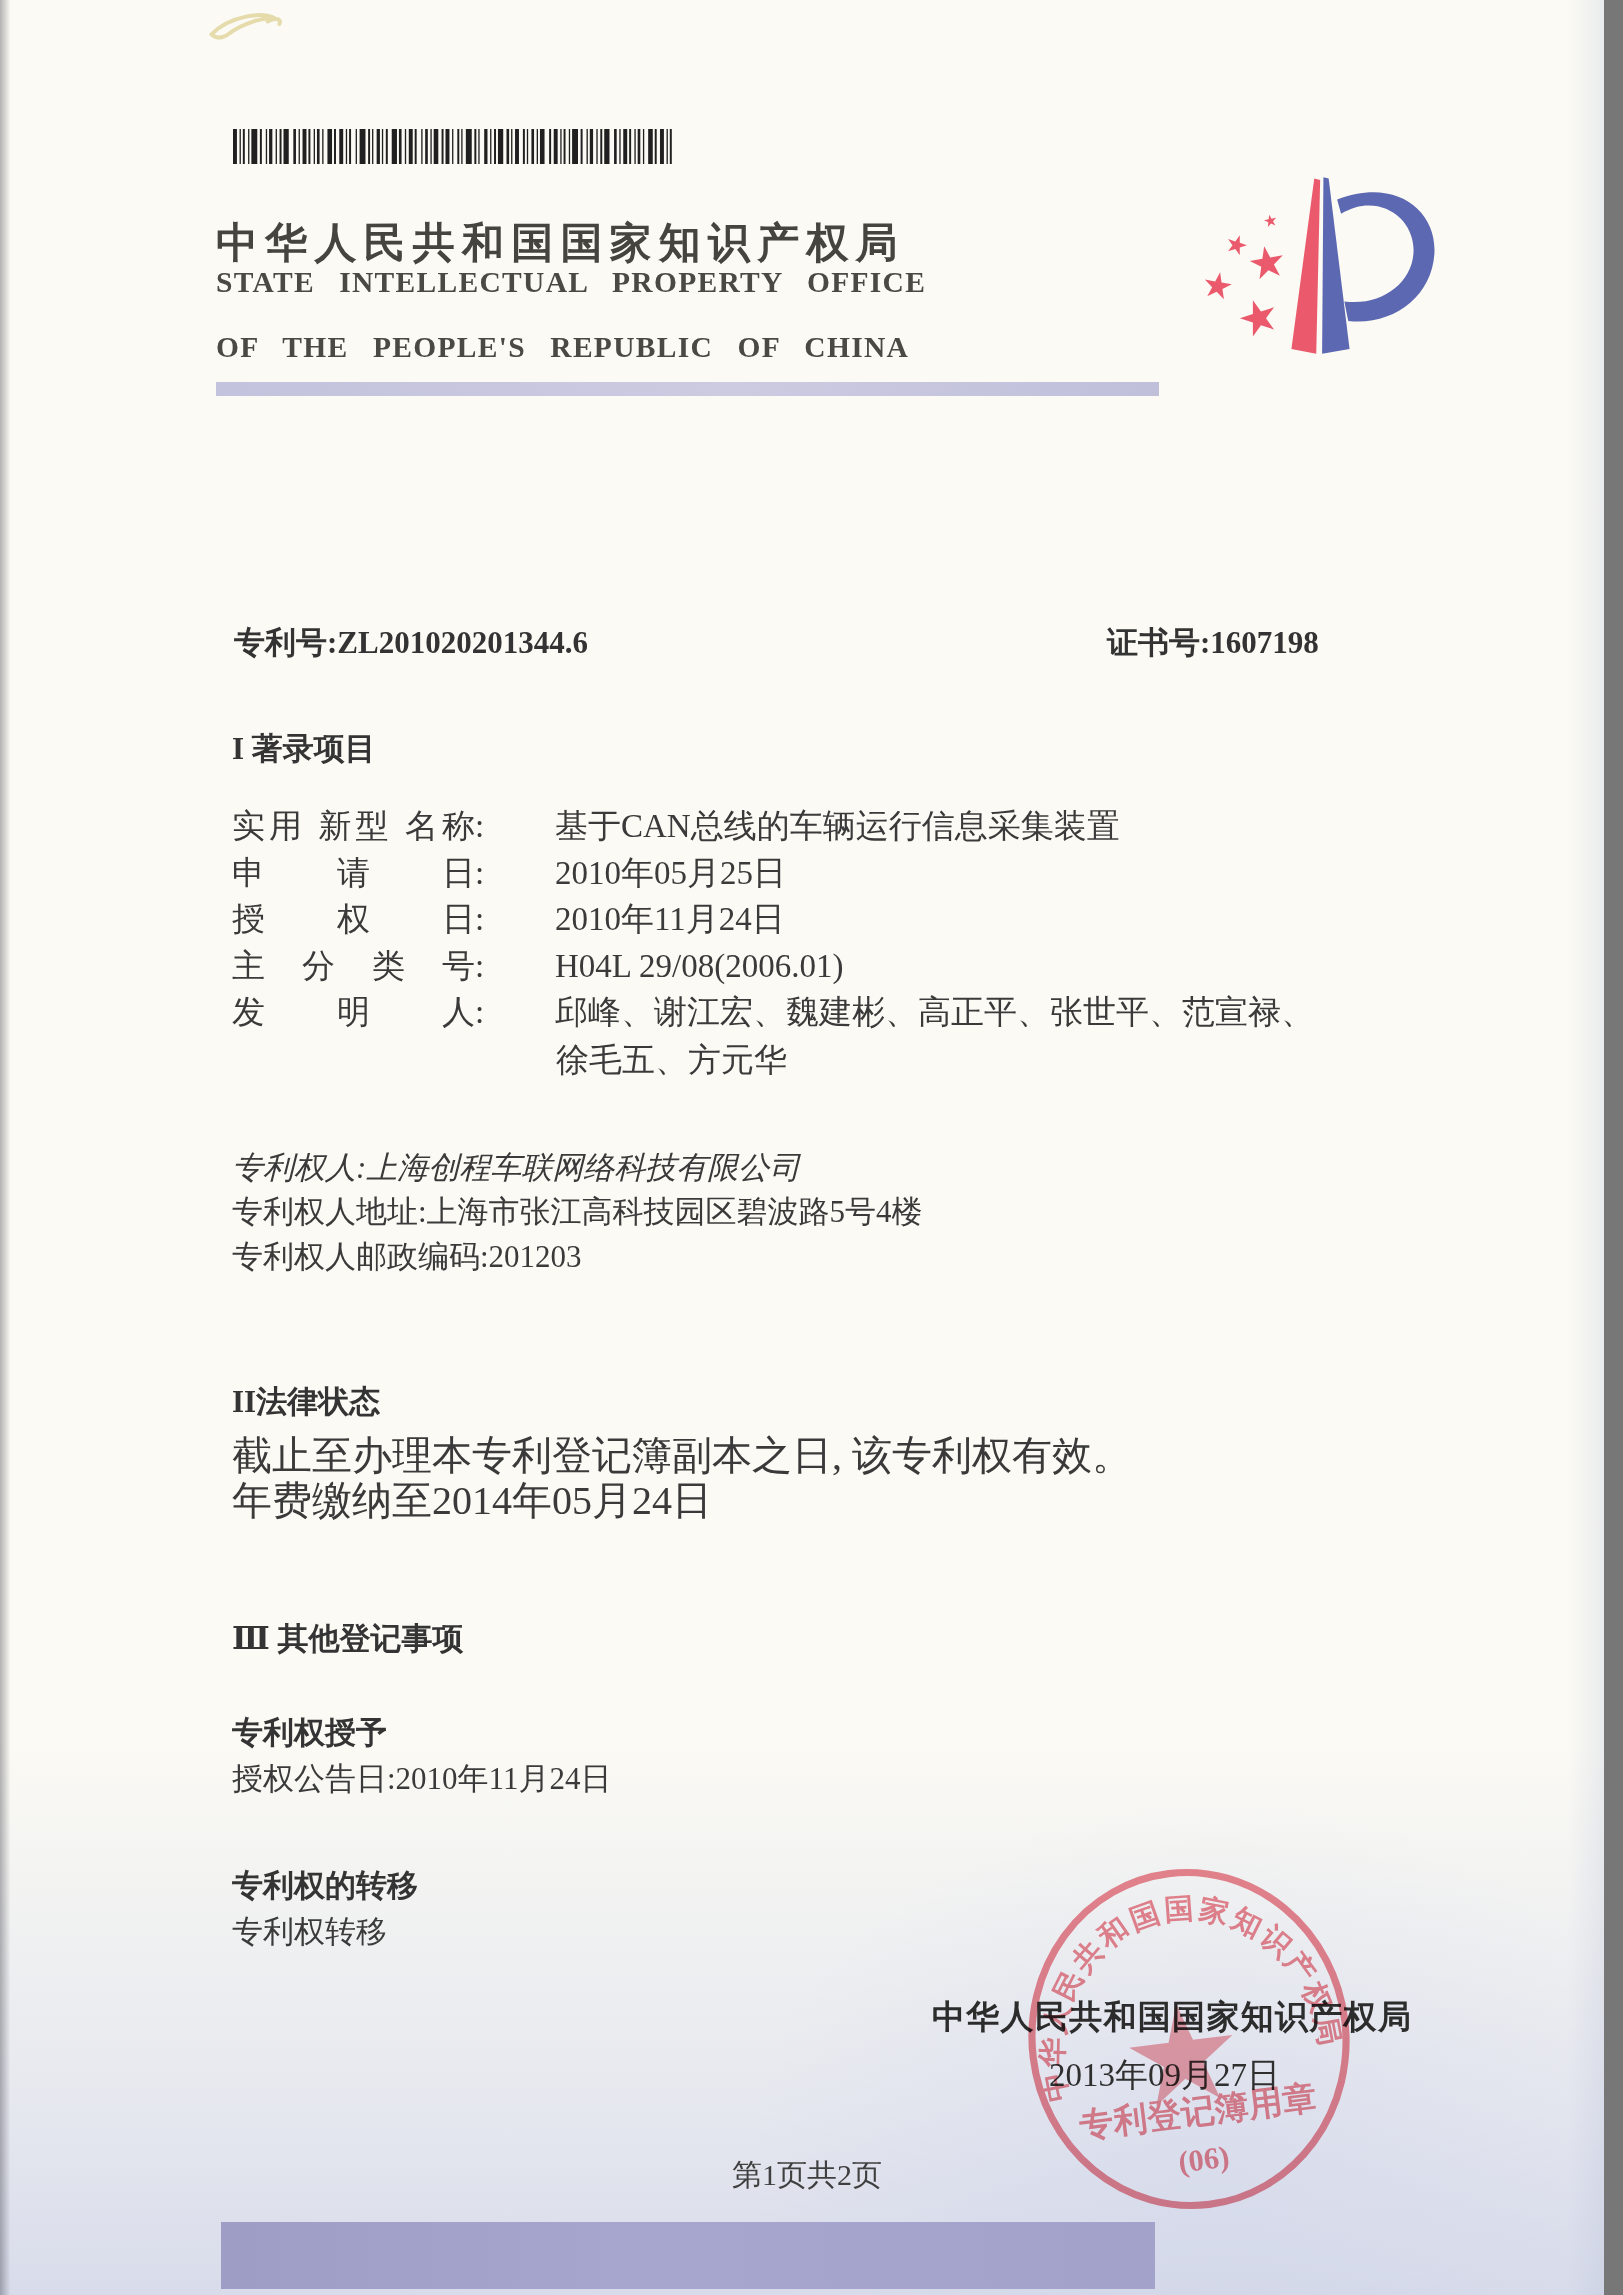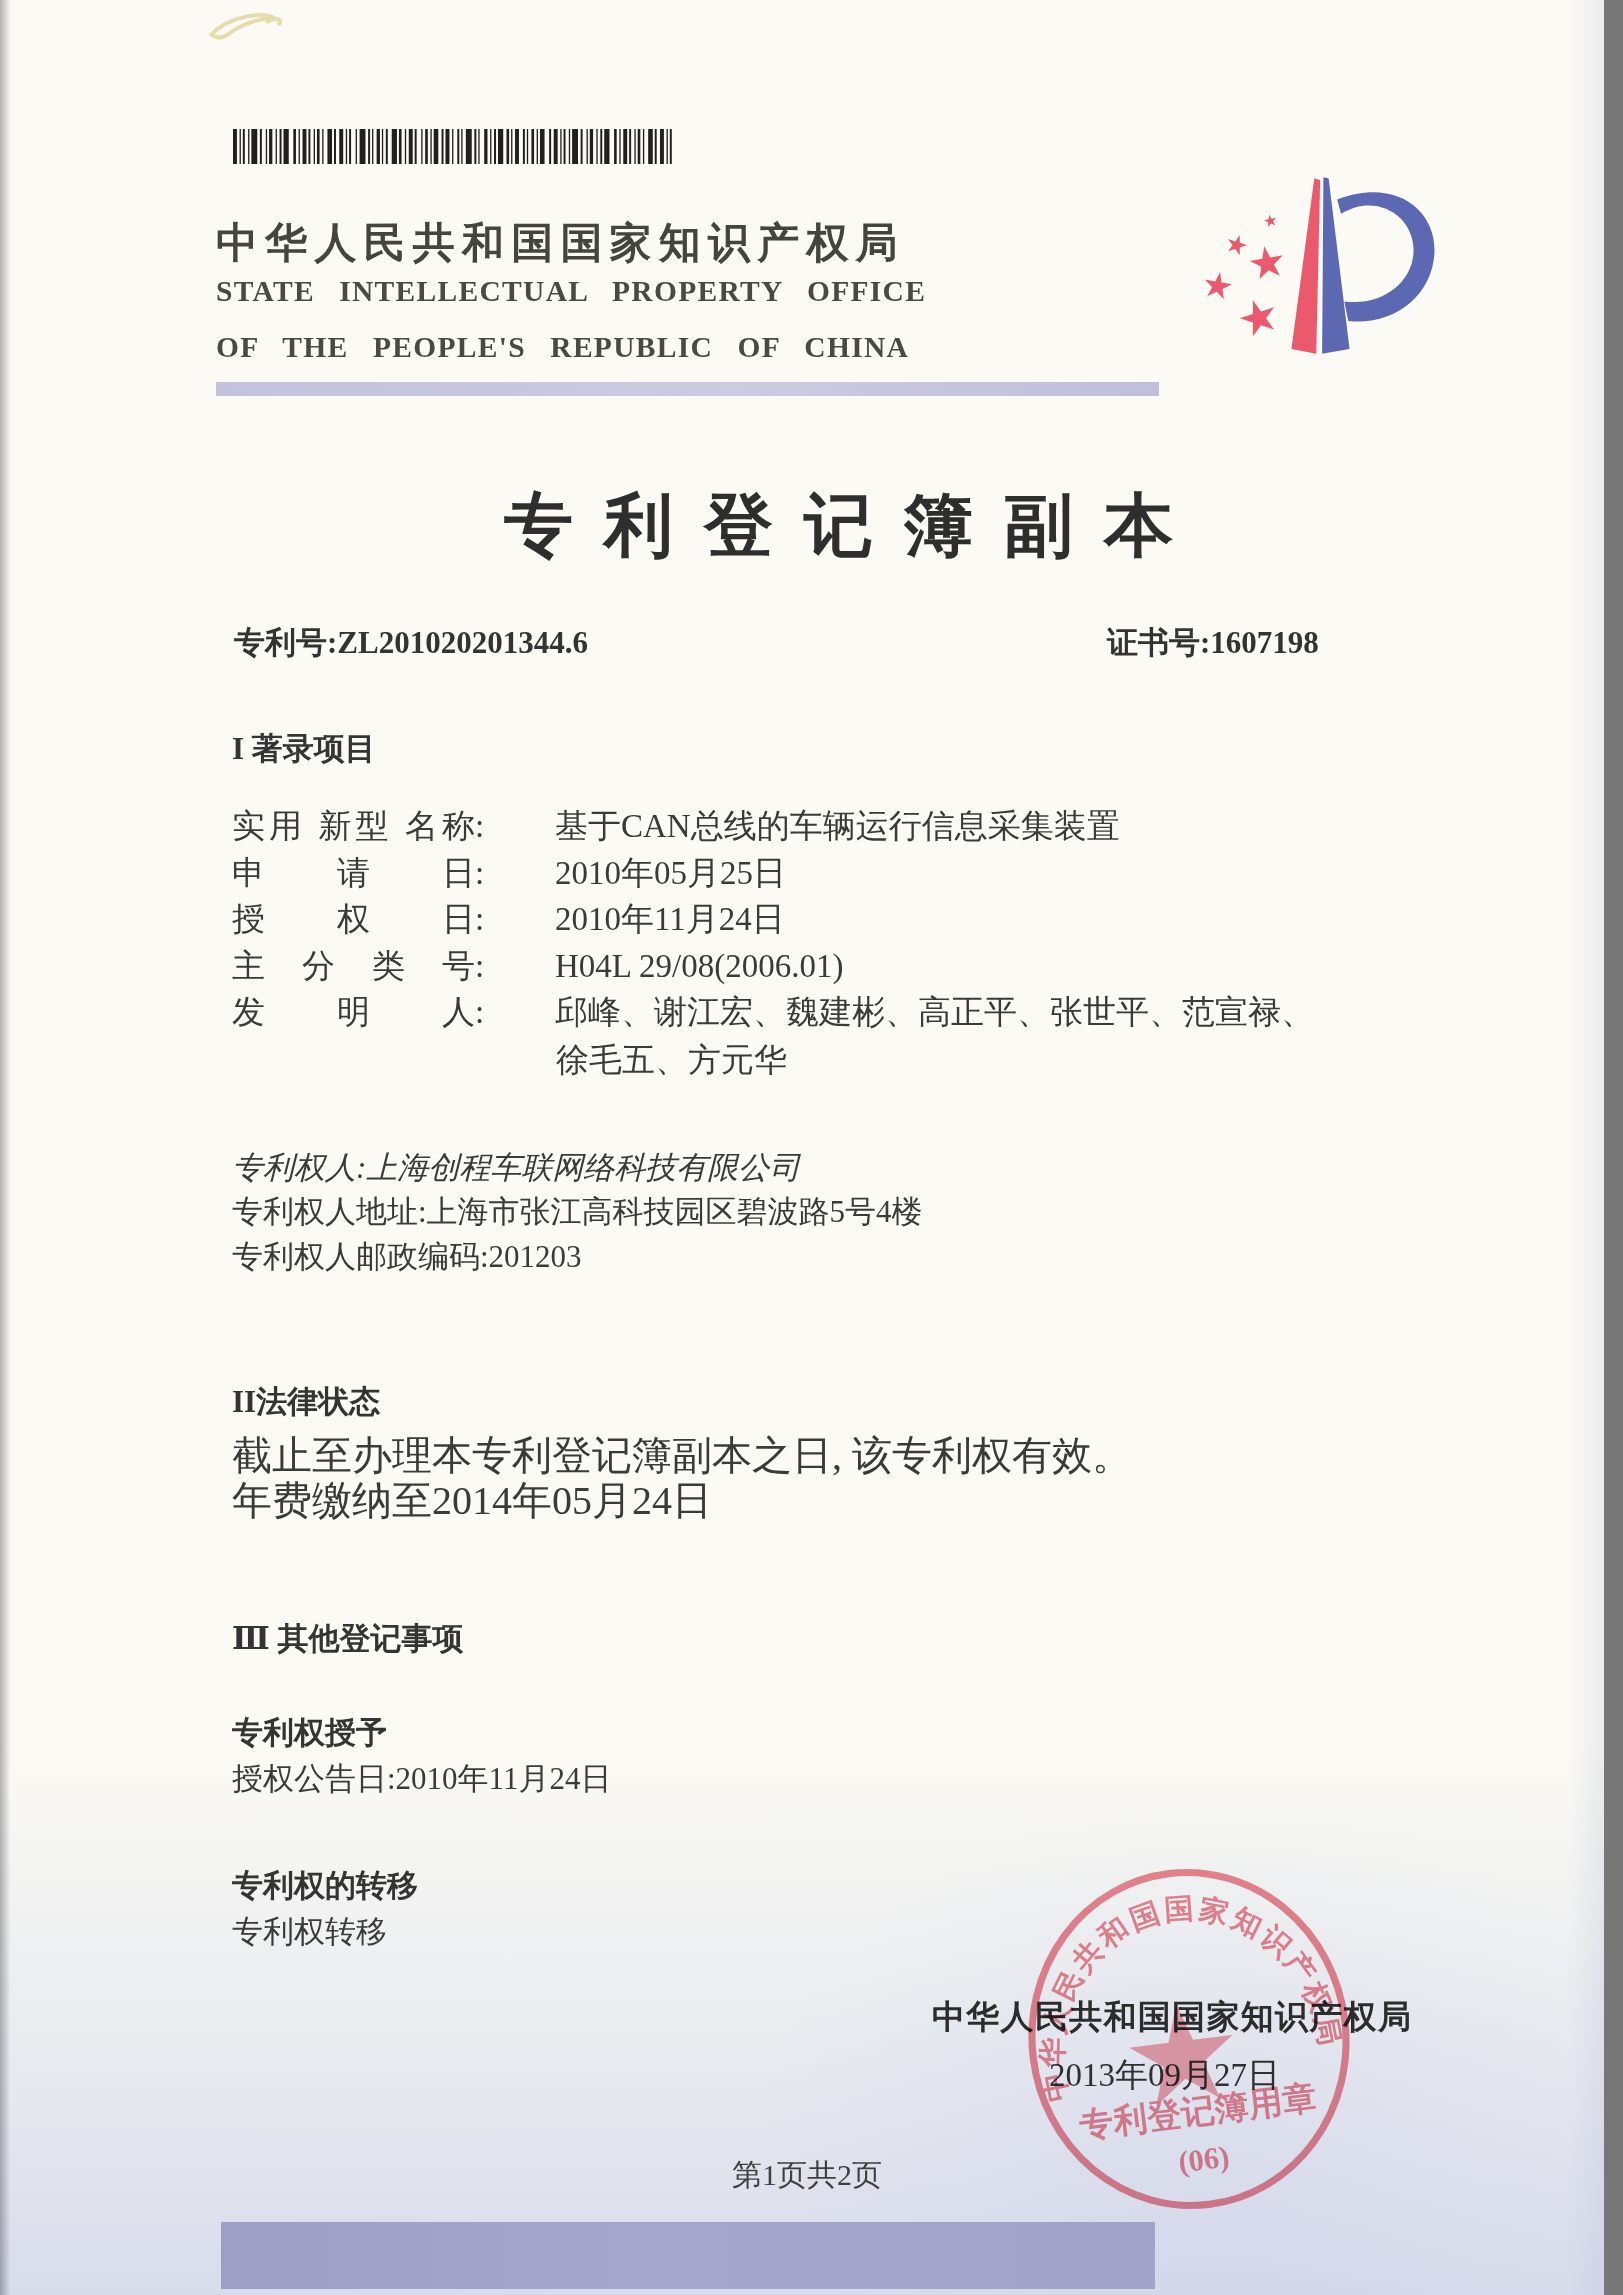--- a/index.html
+++ b/index.html
@@ -13,21 +13,21 @@
       linear-gradient(180deg, rgba(210,216,238,0) 76%, rgba(203,209,232,.45) 92%, rgba(193,200,228,.6) 100%),
       radial-gradient(ellipse 655px 491px at 76% 94%, rgba(205,212,236,.4), rgba(205,212,236,0) 72%),
       #fbfaf4;
   }
   .abs { position:absolute; }
   
   .squiggle { left:202px; top:6.5px; width:115px; height:49px; }
   .barcode  { left:233px; top:129px; width:446px; height:35px; }
   .org-cn   { left:216px; top:215px; font-size:42px; font-weight:bold; letter-spacing:7.2px; color:#45443f; white-space:nowrap; }
   .org-en   { left:216px; font-size:29.5px; font-weight:bold; letter-spacing:1.3px; word-spacing:15.7px; color:#4a4944; white-space:nowrap; }
-  .org-en.l1 { top:275px; }
+  .org-en.l1 { top:266px; }
   .org-en.l2 { top:331px; }
   .header-rule { left:216px; top:382px; width:943px; height:13.7px; background:linear-gradient(90deg,#b6b5d7,#c0bfdd 55%,#b2b1d4); opacity:.8; }
   .logo { left:1198px; top:168px; width:243px; height:191px; }
   
   .doc-title { left:504px; top:480px; width:661px; text-align:center; font-size:69px; font-weight:bold; letter-spacing:31px; color:#2e2e2e; white-space:nowrap; }
   .id-line { top:622px; font-size:31px; font-weight:bold; color:#333; white-space:nowrap; }
   .id-line.patent { left:234px; }
   .id-line.cert   { left:1107px; }
   
   .sec-heading { left:232px; font-size:31px; font-weight:bold; color:#343434; white-space:nowrap; }
@@ -168,21 +168,20 @@
       <use href="#star" transform="translate(59,118) scale(16) rotate(18)" fill="#ea5a6c"></use>
       <use href="#star" transform="translate(106,146) scale(27) rotate(-10)" fill="#ea5a6c"></use>
       <use href="#star" transform="translate(30,181) scale(22) rotate(10)" fill="#ea5a6c"></use>
       <use href="#star" transform="translate(93,230) scale(29) rotate(-18)" fill="#ea5a6c"></use>
     </g>
     <polygon points="178,16 187,18 181,284 143,277" fill="#ea5a6c"></polygon>
     <polygon points="192,14 200,16 232,277 190,284" fill="#5d68b2"></polygon>
     <path d="M213,48 C300,14 364,62 362,128 C360,196 298,242 230,234 L224,204 C282,212 331,174 330,124 C329,72 272,37 219,70 Z" fill="#5d68b2"></path>
   </svg>
 
-  <div class="abs doc-title">专利登记簿副本</div>
 
   <div class="abs id-line patent"><span>专利号:</span><span>ZL201020201344.6</span></div>
   <div class="abs id-line cert"><span>证书号:</span><span>1607198</span></div>
 
   <div class="abs sec-heading h-sec1">I 著录项目</div>
 
   <div class="row r1">
     <span class="rlabel">实用 新型 名称</span><span class="rcolon">:</span><span class="rvalue">基于CAN总线的车辆运行信息采集装置</span>
   </div>
   <div class="row r2">

